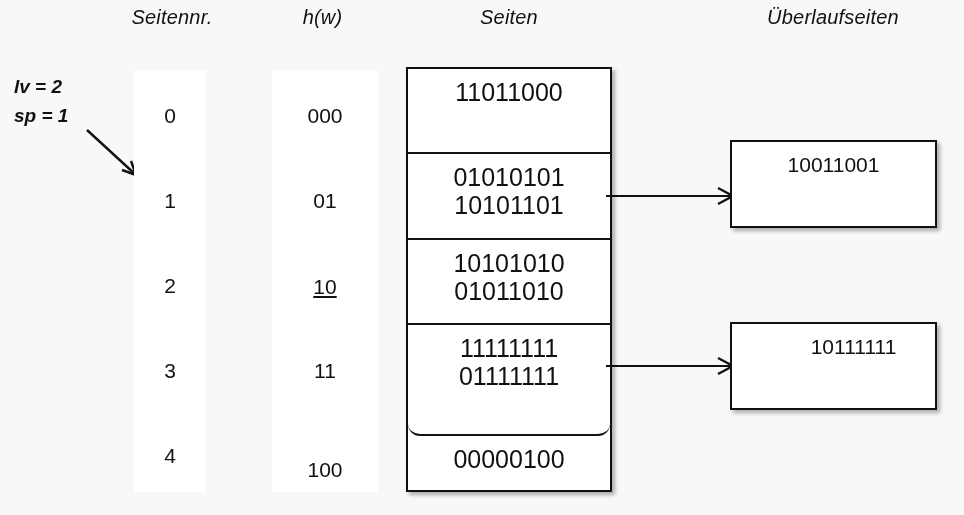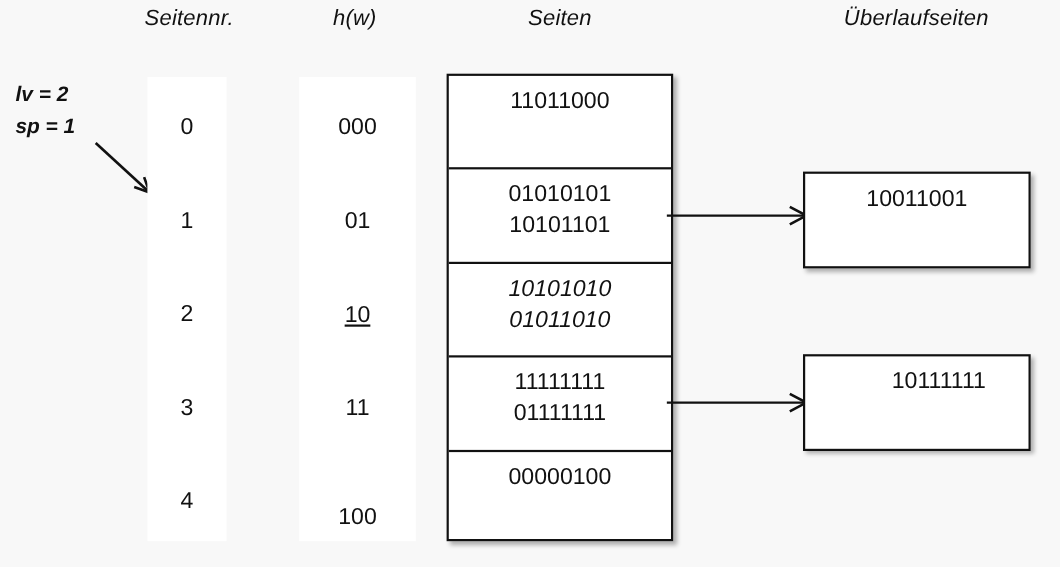--- a/index.html
+++ b/index.html
@@ -88,40 +88,40 @@
   }
   .seiten-row {
     position: relative;
     box-sizing: border-box;
     border-bottom: 2px solid #111111;
     text-align: center;
     overflow: hidden;
   }
   .seiten-row:last-child { border-bottom: none; }
   .seiten-row .line {
-    font-size: 21px;
+    font-size: 25px;
     color: #111111;
     line-height: 28px;
     white-space: nowrap;
   }
   .seiten-row .line:first-child { margin-top: 9px; }
 
   
   .overflow-box {
     position: absolute;
     left: 730px;
     width: 207px;
     height: 88px;
     background: #ffffff;
     border: 2px solid #111111;
     box-sizing: border-box;
     box-shadow: 3px 3px 4px rgba(0,0,0,0.30);
     text-align: center;
   }
-  #overflow-box-1 { top: 156px; }
+  #overflow-box-1 { top: 140px; }
   #overflow-box-2 { top: 322px; padding-left: 40px; }
   .overflow-box .line {
     font-size: 21px;
     color: #111111;
     line-height: 28px;
     margin-top: 9px;
     white-space: nowrap;
   }
 
   
@@ -171,25 +171,25 @@
     </div>
 
   <div id="seiten-box">
       <div class="seiten-row" style="height: 85px;">
         <div class="line">11011000</div>
       </div>
       <div class="seiten-row" style="height: 86px;">
         <div class="line">01010101</div>
         <div class="line">10101101</div>
       </div>
-      <div class="seiten-row" style="height: 85px; font-style: italic;">
+      <div class="seiten-row" style="height: 85px;">
         <div class="line">10101010</div>
         <div class="line">01011010</div>
       </div>
-      <div class="seiten-row" style="height: 86px;">
+      <div class="seiten-row" style="height: 111px; border-radius: 12px;">
         <div class="line">11111111</div>
         <div class="line">01111111</div>
       </div>
       <div class="seiten-row" style="height: 83px;">
         <div class="line">00000100</div>
       </div>
     </div>
 
   <svg class="connector" id="connector-1" viewBox="0 0 132 24">
     <line x1="0" y1="12" x2="126" y2="12" stroke="#111111" stroke-width="2"></line>

